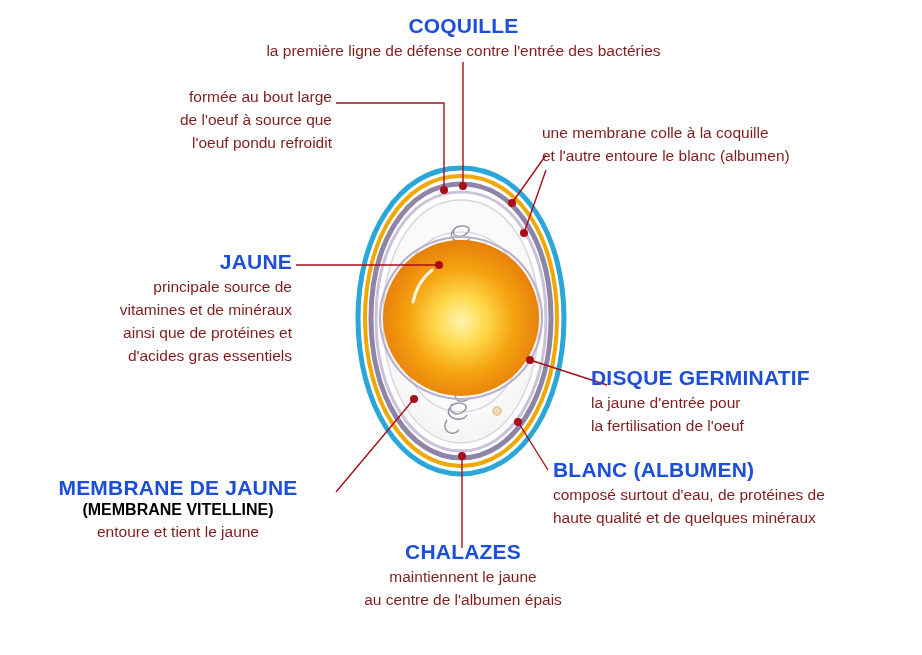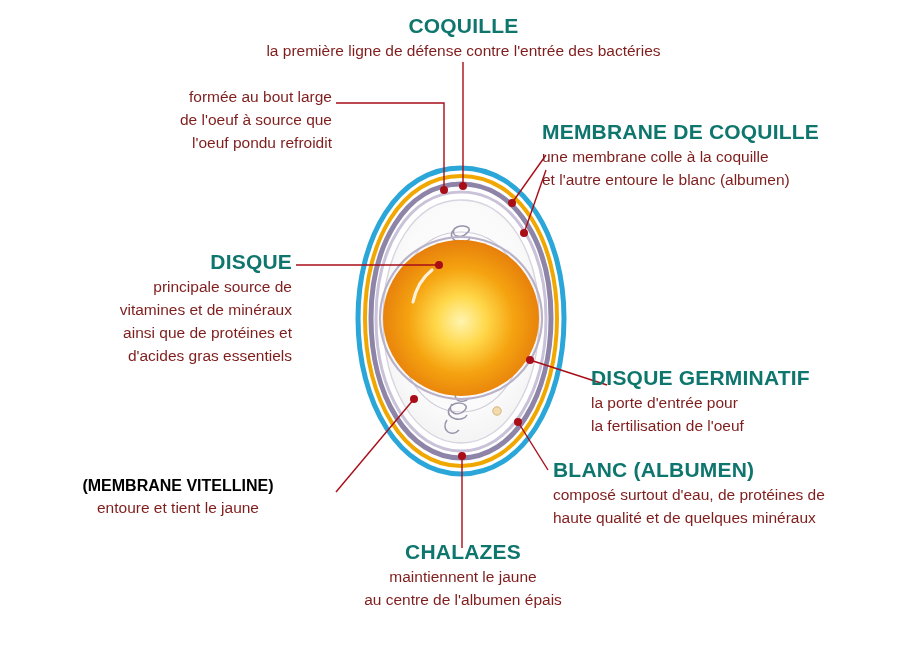--- a/index.html
+++ b/index.html
@@ -12,21 +12,21 @@
     width: 922px;
     height: 655px;
     background: #ffffff;
     font-family: "Liberation Sans", sans-serif;
     overflow: hidden;
   }
   .label {
     position: absolute;
   }
   .label .title {
-    color: #0f766e;
+    color: #1d4ed8;
     font-weight: bold;
     font-size: 21px;
     line-height: 24px;
     letter-spacing: 0.2px;
     white-space: nowrap;
   }
   .label .subtitle {
     color: #000000;
     font-weight: bold;
     font-size: 16px;
@@ -176,46 +176,46 @@
     <div class="desc">la première ligne de défense contre l'entrée des bactéries</div>
   </div>
 
   <div class="label ta-right" style="left:36px; top:84px; width:296px;">
     <div class="desc">formée au bout large</div>
     <div class="desc">de l'oeuf à source que</div>
     <div class="desc">l'oeuf pondu refroidit</div>
   </div>
 
   <div class="label ta-left" style="left:542px; top:120px; width:378px;">
-    <div class="title">MEMBRANE  DE COQUILLE</div>
     <div class="desc">une membrane colle à la coquille</div>
     <div class="desc">et l'autre entoure le blanc (albumen)</div>
   </div>
 
   <div class="label ta-right" style="left:0px; top:250px; width:292px;">
-    <div class="title">DISQUE</div>
+    <div class="title">JAUNE</div>
     <div class="desc">principale source de</div>
     <div class="desc">vitamines et de minéraux</div>
     <div class="desc">ainsi que de protéines et</div>
     <div class="desc">d'acides gras essentiels</div>
   </div>
 
   <div class="label ta-left" style="left:591px; top:366px; width:305px;">
     <div class="title">DISQUE GERMINATIF</div>
-    <div class="desc">la porte d'entrée pour</div>
+    <div class="desc">la jaune d'entrée pour</div>
     <div class="desc">la fertilisation de l'oeuf</div>
   </div>
 
   <div class="label ta-left" style="left:553px; top:458px; width:362px;">
     <div class="title">BLANC (ALBUMEN)</div>
     <div class="desc">composé surtout d'eau, de protéines de</div>
     <div class="desc">haute qualité et de quelques minéraux</div>
   </div>
 
   <div class="label ta-center" style="left:20px; top:476px; width:316px;">
+    <div class="title">MEMBRANE DE JAUNE</div>
     <div class="subtitle">(MEMBRANE VITELLINE)</div>
     <div class="desc">entoure et tient le jaune</div>
   </div>
 
   <div class="label ta-center" style="left:322px; top:540px; width:282px;">
     <div class="title">CHALAZES</div>
     <div class="desc">maintiennent le jaune</div>
     <div class="desc">au centre de l'albumen épais</div>
   </div>
 

